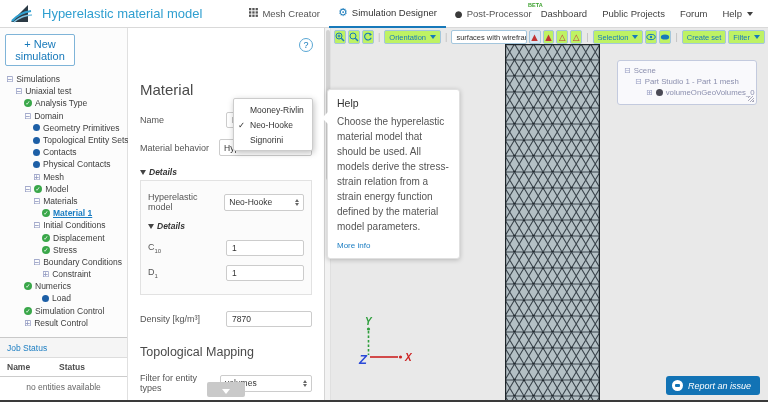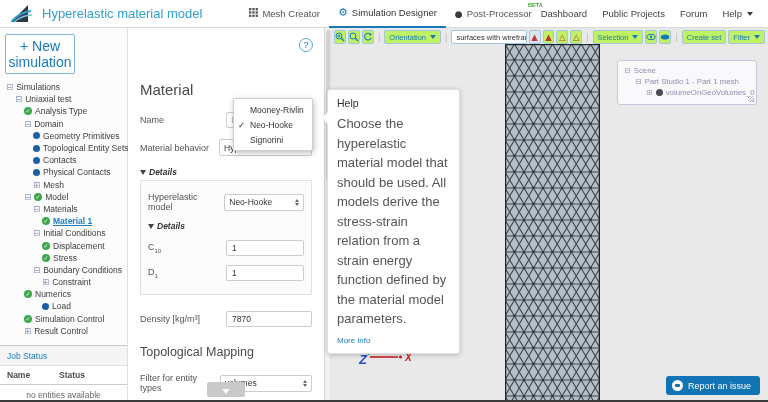--- a/index.html
+++ b/index.html
@@ -27,21 +27,21 @@
   .caret { display: inline-block; width: 0; height: 0; border-left: 3px solid transparent;
     border-right: 3px solid transparent; border-top: 4px solid currentColor; margin-left: 2px; }
 
   
   .main { display: flex; height: 374px; }
 
   
   .sidebar { width: 128px; background: #fcfcfc; border-right: 1px solid #e0e0e0;
     display: flex; flex-direction: column; font-size: 8.5px; }
   .new-sim-btn { margin: 6px 5px 7px; width: 70px; border: 1px solid #7fb4d8; color: #1779ba;
-    background: #fff; font-size: 14px; padding: 3px 2px; border-radius: 2px; text-align: center; cursor: pointer; }
+    background: #fff; font-size: 11px; padding: 3px 2px; border-radius: 2px; text-align: center; cursor: pointer; }
   .tree-row { display: flex; align-items: center; height: 12.2px; gap: 3px; color: #3c3c3c; cursor: pointer; white-space: nowrap; }
   .expander { color: #8a93bd; font-size: 8.5px; line-height: 8px; }
   .check-icon { flex: 0 0 auto; width: 8px; height: 8px; border-radius: 50%; background: #3aa74a;
     color: #fff; font-size: 6px; line-height: 8px; text-align: center; }
   .dot-icon { flex: 0 0 auto; width: 7px; height: 7px; border-radius: 50%; background: #1d5fa6; }
   .tree-label.selected { color: #1b7dc2; text-decoration: underline; font-weight: bold; }
   .job-status { margin-top: 8px; border-top: 1px solid #c9c9c9; background: #fff; flex: 1; }
   .job-title { color: #1b7dc2; padding: 5px 7px 4px; background: #f5f5f5; border-bottom: 1px solid #ddd; cursor: pointer; }
   .job-cols { display: flex; font-weight: bold; color: #4d4d4d; padding: 4px 7px; border-bottom: 1px solid #ccc; }
   .job-col-name { width: 52px; }
@@ -111,39 +111,39 @@
     border-radius: 3px; background: rgba(250,250,253,0.93); padding: 4px 6px 6px; color: #8b8fae;
     font-size: 7.8px; }
   .scene-row { display: flex; align-items: center; gap: 3px; height: 11px; cursor: pointer; white-space: nowrap; }
   .scene .expander { color: #9aa0c4; font-size: 8px; }
   .eye-icon { width: 7px; height: 7px; border-radius: 50%; background: #4a4a55; flex: 0 0 auto; }
   .resize-handle { position: absolute; right: 2px; bottom: 2px; width: 6px; height: 6px;
     background: repeating-linear-gradient(135deg, transparent 0 1px, #aab 1px 2px); cursor: nwse-resize; }
 
   .report-btn { position: absolute; right: 8px; bottom: 7px; background: #1273b5; color: #fff;
     font-size: 9px; border: none; border-radius: 3px; padding: 4px 9px 4px 6px; display: flex;
-    gap: 5px; align-items: center; cursor: pointer; }
+    gap: 5px; align-items: center; cursor: pointer; font-style: italic; }
   .report-icon { width: 11px; height: 11px; border-radius: 50%; background: #fff; position: relative; }
   .report-icon::after { content: ""; position: absolute; left: 3px; top: 3.5px; width: 5px; height: 3px;
     background: #1273b5; border-radius: 1px; }
 
   
   .hyper-menu { position: absolute; left: 233px; top: 98px; width: 80px; background: #fff;
     border: 1px solid #ccc; border-radius: 2px; box-shadow: 1px 2px 6px rgba(0,0,0,0.25);
     padding: 3px 0; z-index: 50; }
   .menu-item { position: relative; padding: 2.5px 6px 2.5px 16px; font-size: 8.5px; color: #333; cursor: pointer; }
   .menu-check { position: absolute; left: 4px; top: 2.5px; }
 
   .help-pop { position: absolute; left: 327px; top: 89px; width: 133px; background: #fff;
     border: 1px solid #e0e0e0; border-radius: 3px; box-shadow: 0 1px 5px rgba(0,0,0,0.22);
     padding: 7px 9px 8px; z-index: 40; }
   .help-pop::before { content: ""; position: absolute; left: -6px; top: 22px; width: 0; height: 0;
     border-top: 6px solid transparent; border-bottom: 6px solid transparent; border-right: 6px solid #fff; }
   .help-title { font-size: 10.5px; color: #333; font-weight: 400; margin-bottom: 5px; }
-  .help-body { font-size: 13px; color: #555; line-height: 1.5; margin-bottom: 6px; }
+  .help-body { font-size: 10px; color: #555; line-height: 1.5; margin-bottom: 6px; }
   .help-link { color: #1b7dc2; font-size: 8px; cursor: pointer; }
 
   .bottom-edge { position: absolute; left: 0; bottom: 0; width: 768px; height: 2px; background: #3a3a3a; z-index: 70; }
   sub { font-size: 6px; }
 </style>
 </head>
 <body>
 
 <div class="topbar">
   <div class="logo">

